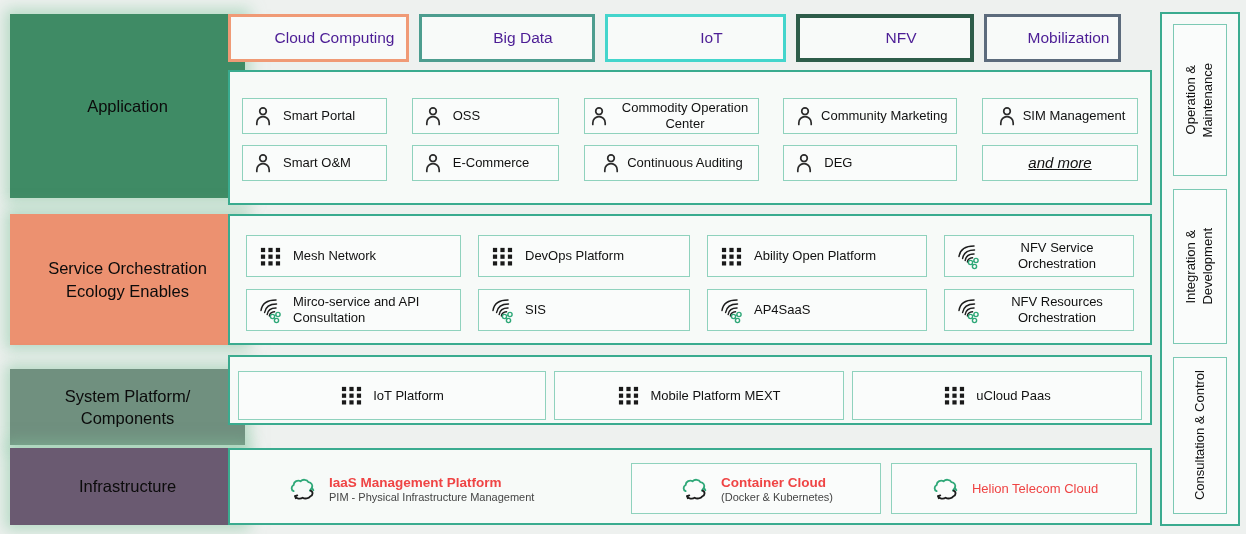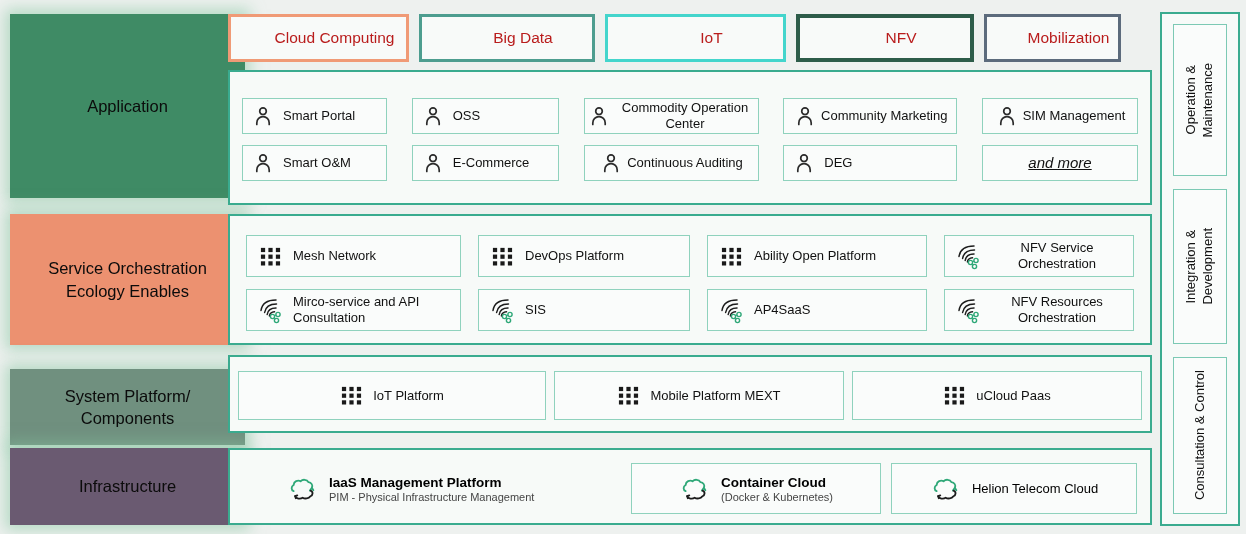--- a/index.html
+++ b/index.html
@@ -17,33 +17,33 @@
   .lb-app{ top:14px; height:184px; }
   .lb-svc{ top:214px; height:131px; }
   .lb-sys{ top:357px; height:76px;margin-top:12px; }
   .lb-inf{ top:448px; height:77px; }
 
   
   .chips{ position:absolute; left:228px; top:14px; width:924px; height:48px; display:flex; gap:10px; }
   .chip{
     height:48px; background:#f8faf9; border:3px solid #888;
     display:flex; align-items:center; justify-content:center;
-    font-size:15.5px; color:#b91c1c;padding-left:32px;
+    font-size:15.5px; color:#4c1d95;padding-left:32px;
   }
   .chip-0{ width:181px; } .chip-1{ width:176px; } .chip-2{ width:181px; }
   .chip-3{ width:178px; border-width:4px; } .chip-4{ width:137px; }
 
   
   .container{
     position:absolute; left:228px; width:924px;
     background:#f7faf8; border:2px solid #3aab8f;
   }
   .c-app{ top:70px;  height:135px; }
   .c-svc{ top:214px; height:131px; }
-  .c-sys{ top:355px; height:78px;  }
+  .c-sys{ top:355px; height:70px;  }
   .c-inf{ top:448px; height:77px;  }
 
   .item{
     background:#fafcfb; border:1.5px solid #8fd2bd;
     display:flex; align-items:center; font-size:13px; color:#111; line-height:1.2;
   }
   .item .lbl{ text-align:center; }
   .icon{ flex:none; display:flex; align-items:center; justify-content:center; }
 
   
@@ -72,21 +72,21 @@
     justify-content:space-between; padding:14px 8px 0 8px;
   }
   .sys-item{ height:49px; justify-content:center; gap:10px; }
 
   
   .inf-row{ display:flex; padding:13px 13px 0 13px; gap:10px; }
   .inf-item{ height:51px; display:flex; align-items:center; gap:12px; }
   .inf-plain{ flex:1; padding-left:44px; }
   .inf-box{ background:#fafcfb; border:1.5px solid #8fd2bd; justify-content:center; }
   .inf-box.cc{ width:250px; } .inf-box.ht{ width:246px; }
-  .inf-title{ font-size:13.5px; font-weight:600; color:#000000; }
+  .inf-title{ font-size:13.5px; font-weight:600; color:#ef4444; }
   .inf-sub{ font-size:11px; color:#454545; margin-top:1px; }
 
   
   .rail{
     position:absolute; left:1160px; top:12px; width:80px; height:514px;
     background:#f7faf8; border:2px solid #3aab8f;
     display:flex; flex-direction:column; justify-content:space-between;
     padding:10px 11px;
   }
   .rail-box{

